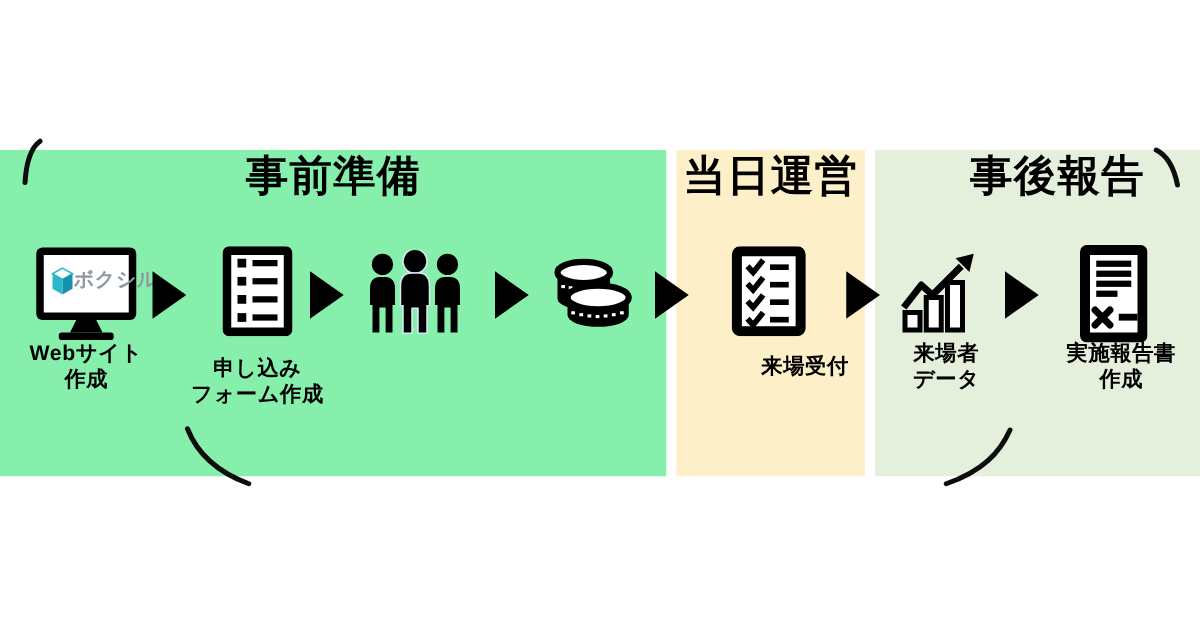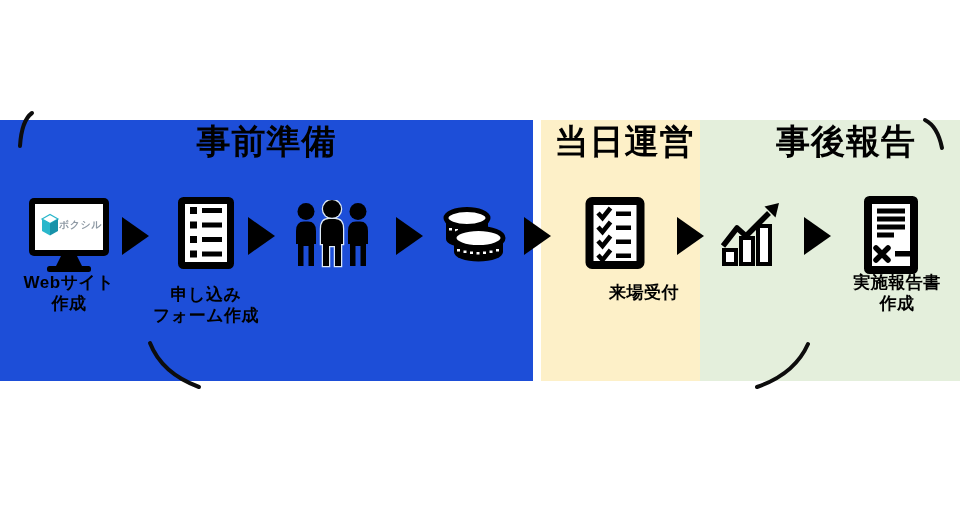--- a/index.html
+++ b/index.html
@@ -21,33 +21,33 @@
     white-space:pre-line;letter-spacing:0.5px;
   }
   .flow-arrow{
     position:absolute;width:0;height:0;top:217px;
     border-top:19px solid transparent;
     border-bottom:19px solid transparent;
     border-left:27px solid #000;
   }
   .arcs{position:absolute;left:0;top:0;pointer-events:none;}
   .logo-text{
-    position:absolute;left:59px;top:218px;font-size:10px;line-height:14px;
+    position:absolute;left:59px;top:218px;font-size:16px;line-height:14px;
     font-weight:600;color:#8e99a4;letter-spacing:0.5px;white-space:nowrap;
   }
 </style>
 </head>
 <body>
 
 <div class="canvas">
 
-  <div class="phase" style="left: 0px; width: 533px; background: #1d4ed8;">
+  <div class="phase" style="left: 0px; width: 533px; background: #86efac;">
     <h2 class="phase-title">事前準備</h2>
   </div>
-  <div class="phase" style="left: 541px; width: 151px; background: rgb(253, 240, 200); padding-left: 16px;">
+  <div class="phase" style="left: 541px; width: 151px; background: rgb(253, 240, 200);">
     <h2 class="phase-title">当日運営</h2>
   </div>
   <div class="phase" style="left: 700px; width: 292px; background: rgb(228, 239, 220);">
     <h2 class="phase-title">事後報告</h2>
   </div>
 
   <svg class="arcs" width="960" height="515" viewBox="0 0 960 515">
     <path d="M 32,113 C 25,118 21,130 20,146" fill="none" stroke="#0d0d0d" stroke-width="4" stroke-linecap="round"></path>
     <path d="M 925,120 C 933,124 939,133 942,148" fill="none" stroke="#0d0d0d" stroke-width="4" stroke-linecap="round"></path>
     <path d="M 150,343 C 157,361 172,377 199,387" fill="none" stroke="#0d0d0d" stroke-width="4" stroke-linecap="round"></path>
@@ -175,16 +175,18 @@
   <div class="flow-arrow" style="left:396px;"></div>
   <div class="flow-arrow" style="left:524px;"></div>
   <div class="flow-arrow" style="left:677px;"></div>
   <div class="flow-arrow" style="left:804px;"></div>
 
   <p class="step-label" style="left:-11px;top:272px;">Webサイト
 作成</p>
   <p class="step-label" style="left:126px;top:284px;">申し込み
 フォーム作成</p>
   <p class="step-label" style="left:564px;top:282px;">来場受付</p>
+  <p class="step-label" style="left:677px;top:272px;">来場者
+データ</p>
   <p class="step-label" style="left:817px;top:272px;">実施報告書
 作成</p>
 
 </div>
 
 </body></html>

